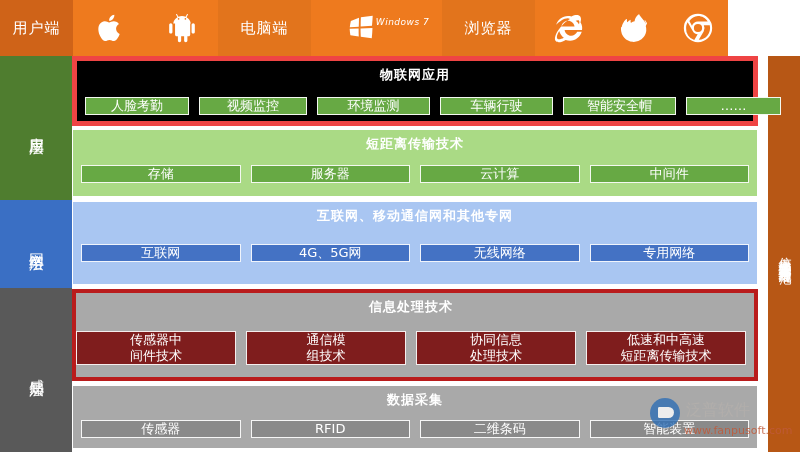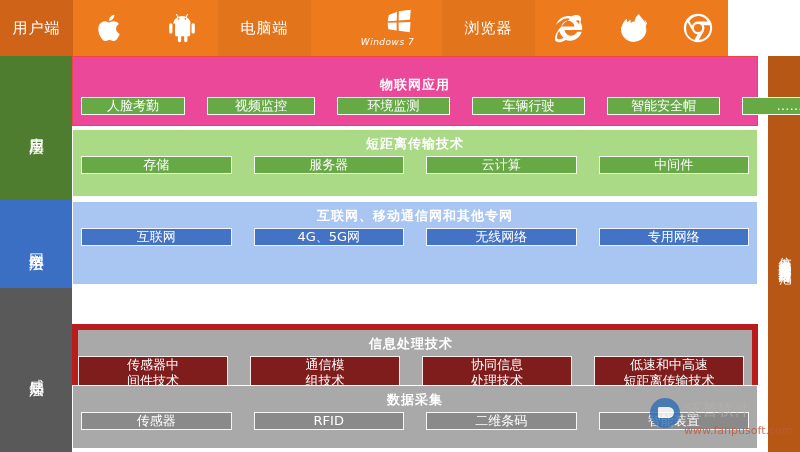--- a/index.html
+++ b/index.html
@@ -11,21 +11,21 @@
   .stage{position:relative;width:800px;height:452px;}
 
   
   .header{position:absolute;left:0;top:0;width:800px;height:56px;display:flex;}
   .hseg{height:56px;display:flex;align-items:center;justify-content:center;
         color:#ffffff;font-size:15px;letter-spacing:1px;box-sizing:border-box;}
   .hseg.dark{background:#cf6318;}
   .hseg.mid{background:#e2741c;}
   .hseg.light{background:#ee7a1e;}
   .ico{width:34px;height:34px;display:block;}
-  .winwrap{display:flex;flex-direction:column;align-items:flex-end;justify-content:center;line-height:1;margin-left:22px;}
+  .winwrap{display:flex;flex-direction:row;align-items:flex-start;justify-content:center;line-height:1;margin-left:22px;}
   .winlabel{color:#ffffff;font-size:9px;margin-top:3px;font-style:italic;letter-spacing:.5px;}
 
   
   .lrail{position:absolute;left:0;top:56px;width:72px;height:396px;}
   .lcell{width:72px;display:flex;align-items:center;justify-content:center;color:#fff;
          font-size:15px;letter-spacing:2px;box-sizing:border-box;}
   .lcell span{writing-mode:vertical-rl;text-orientation:upright;line-height:1.25;}
   .lcell.app{height:144px;background:#4f7d2f;}
   .lcell.net{height:88px;background:#3a6fc4;}
   .lcell.sen{height:164px;background:#595959;}
@@ -36,48 +36,48 @@
   .rrail span{writing-mode:vertical-rl;text-orientation:upright;color:#fff;font-size:13px;
               letter-spacing:1px;line-height:1.15;}
 
   
   .body{position:absolute;left:72px;top:56px;width:696px;height:396px;background:#ffffff;}
 
   .band{position:absolute;left:0;box-sizing:border-box;}
 
   .band .title{color:#ffffff;text-align:center;font-size:13px;font-weight:bold;
                letter-spacing:1px;line-height:1;}
-  .row{display:flex;align-items:flex-start;justify-content:space-between;gap:12px;}
+  .row{display:flex;align-items:center;justify-content:space-between;}
   .cellbox{flex:1;border:1px solid rgba(255,255,255,.92);display:flex;align-items:center;
            justify-content:center;text-align:center;color:#ffffff;font-size:13px;
            line-height:1.25;box-sizing:border-box;}
   .cellbox.pad{margin-right:10px;}
   .cellbox:last-child{margin-right:0;}
 
   
-  .band.app{top:0;width:686px;height:70px;background:#ec4899;padding:21px 8px 8px 8px;
-            border:1px solid #ef4444;}
+  .band.app{top:0;width:686px;height:70px;background:#000000;padding:7px 8px 8px 8px;
+            border:5px solid #ef4444;}
   .band.app .row{height:38px;margin-top:6px;}
   .band.app .cellbox{background:#67a944;}
 
   
   .band.sup{top:73px;width:686px;height:68px;background:#aada85;padding:7px 8px 8px 8px;
             border:1px solid #ffffff;}
   .band.sup .row{height:36px;margin-top:6px;}
   .band.sup .cellbox{background:#67a944;}
 
   
   .band.net{top:145px;width:686px;height:84px;background:#a9c6f2;padding:7px 8px 8px 8px;
             border:1px solid #ffffff;}
   .band.net .row{height:50px;margin-top:6px;}
   .band.net .cellbox{background:#4472c4;}
 
   
   .band.proc{top:233px;width:686px;height:92px;background:#a9a9a9;padding:7px 8px 8px 0;
-             border:6px solid #b91c1c;margin-top:35px;}
+             border:4px solid #b91c1c;}
   .band.proc .row{height:58px;margin-top:6px;}
   .band.proc .cellbox{background:#7f1d1d;}
 
   
   .band.acq{top:329px;width:686px;height:64px;background:#a9a9a9;padding:7px 8px 8px 8px;
             border:1px solid #ffffff;}
   .band.acq .row{height:34px;margin-top:6px;}
   .band.acq .cellbox{background:#8a8a8a;}
 
   

